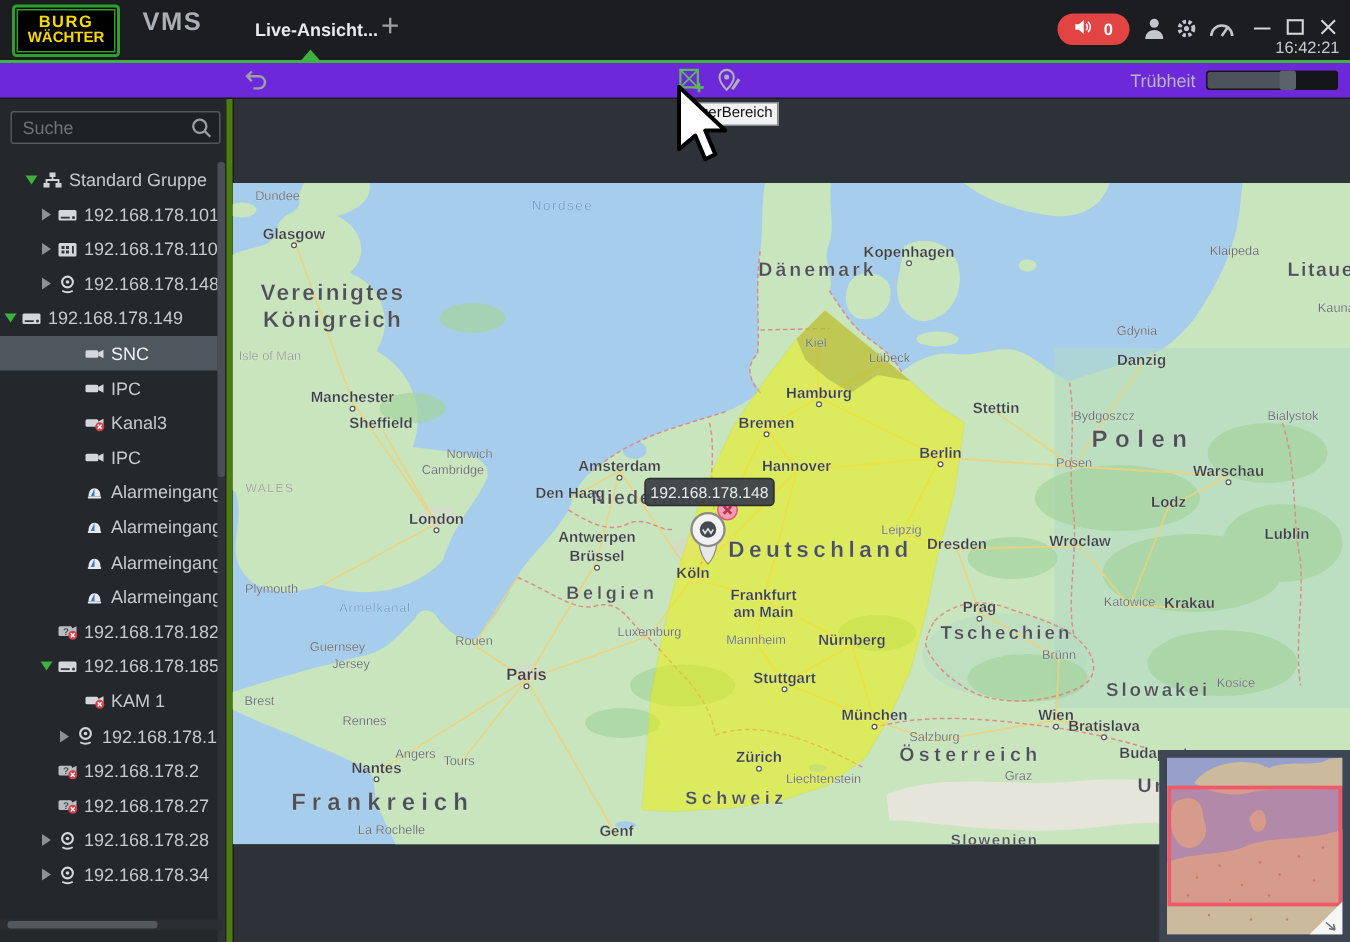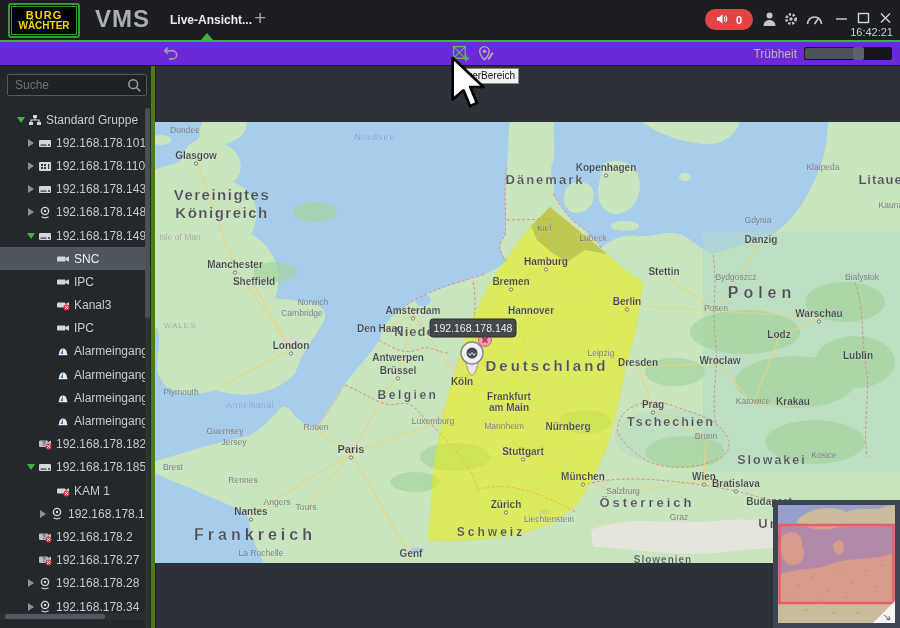--- a/index.html
+++ b/index.html
@@ -3,21 +3,21 @@
 <meta charset="utf-8">
 <style>
   html,body{margin:0;padding:0;background:#000;}
   *{box-sizing:border-box;font-family:"Liberation Sans",sans-serif;}
   .window{position:relative;width:900px;height:628px;background:#1b1d20;overflow:hidden;}
   
   .titlebar{position:absolute;left:0;top:0;width:900px;height:40px;background:#1b1d20;}
   .logo{position:absolute;left:8px;top:3px;width:72px;height:35px;background:#000;border:2px solid #2f9e2f;border-radius:3px;box-shadow:inset 0 0 0 1px #000, inset 0 0 0 2px #2f9e2f;display:flex;flex-direction:column;align-items:center;justify-content:center;line-height:1;}
   .logo .l1{color:#f5d800;font-weight:bold;font-size:11px;letter-spacing:1px;}
   .logo .l2{color:#f5d800;font-weight:bold;font-size:10px;letter-spacing:0;}
-  .product{position:absolute;left:95px;top:5px;font-size:24px;font-weight:bold;color:#a9afb5;letter-spacing:1px;}
+  .product{position:absolute;left:95px;top:5px;font-size:17px;font-weight:bold;color:#a9afb5;letter-spacing:1px;}
   .tab{position:absolute;left:170px;top:13px;font-size:12px;font-weight:bold;color:#e8eaec;}
   .tab-caret{position:absolute;left:201px;top:33px;width:0;height:0;border-left:6px solid transparent;border-right:6px solid transparent;border-bottom:7px solid #3db33d;}
   .newtab{position:absolute;left:254px;top:6px;font-size:21px;font-weight:300;color:#9aa0a6;cursor:default;}
   .accent-line{position:absolute;left:0;top:40px;width:900px;height:2px;background:#3db33d;}
   .pill{position:absolute;left:705px;top:9px;width:48px;height:21px;background:#e24444;border-radius:11px;display:flex;align-items:center;justify-content:space-around;padding:0 7px;}
   .pill .cnt{color:#fff;font-size:11px;font-weight:bold;}
   .tb-ic{position:absolute;top:11px;}
   .winbtn{position:absolute;top:11px;color:#d3d5d8;}
   .clock{position:absolute;right:7px;top:26px;font-size:11px;color:#c9ccd0;}
   
@@ -176,42 +176,29 @@
               <rect x="10" y="4" width="1.2" height="5" fill="#34373c"></rect>
             </svg>
           </span>
           <span class="tlabel">192.168.178.110</span>
         </div>
         <div class="trow" style="padding-left: 24px;">
           <span class="exp closed">
             <i></i>
           </span>
           <span class="ticon">
-            <svg width="14" height="12" viewBox="0 0 14 12">
-              <rect x="1" y="3" width="12" height="7" rx="1" fill="#d3d6da"></rect>
-              <rect x="2.5" y="7.5" width="6" height="1.2" fill="#34373c"></rect>
-              <circle cx="11" cy="8" r="1" fill="#34373c"></circle>
-            </svg>
-          </span>
-          <span class="tlabel">192.168.178.143</span>
-        </div>
-        <div class="trow" style="padding-left: 24px;">
-          <span class="exp closed">
-            <i></i>
-          </span>
-          <span class="ticon">
             <svg width="14" height="13" viewBox="0 0 14 13">
               <circle cx="7" cy="5" r="3.6" fill="none" stroke="#d3d6da" stroke-width="1.4"></circle>
               <circle cx="7" cy="5" r="1.2" fill="#d3d6da"></circle>
               <path d="M3.5 10.8c2 1.2 5 1.2 7 0" stroke="#d3d6da" stroke-width="1.2" fill="none"></path>
             </svg>
           </span>
           <span class="tlabel">192.168.178.148</span>
         </div>
-        <div class="trow" style="padding-left: 24px;">
+        <div class="trow" style="">
           <span class="exp open">
             <i></i>
           </span>
           <span class="ticon">
             <svg width="14" height="12" viewBox="0 0 14 12">
               <rect x="1" y="3" width="12" height="7" rx="1" fill="#d3d6da"></rect>
               <rect x="2.5" y="7.5" width="6" height="1.2" fill="#34373c"></rect>
               <circle cx="11" cy="8" r="1" fill="#34373c"></circle>
             </svg>
           </span>

